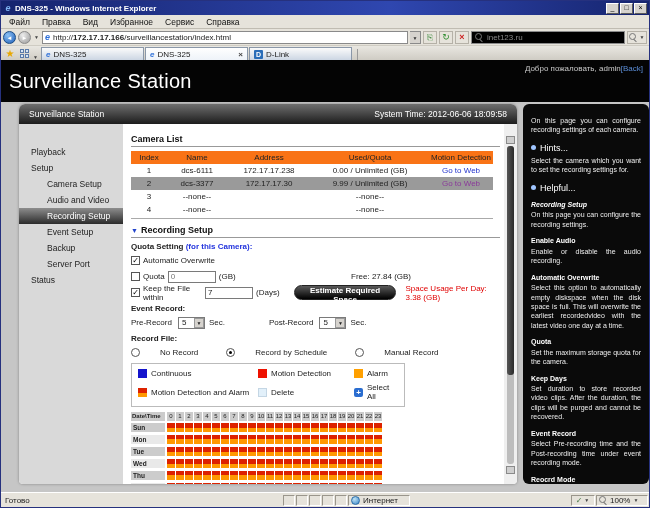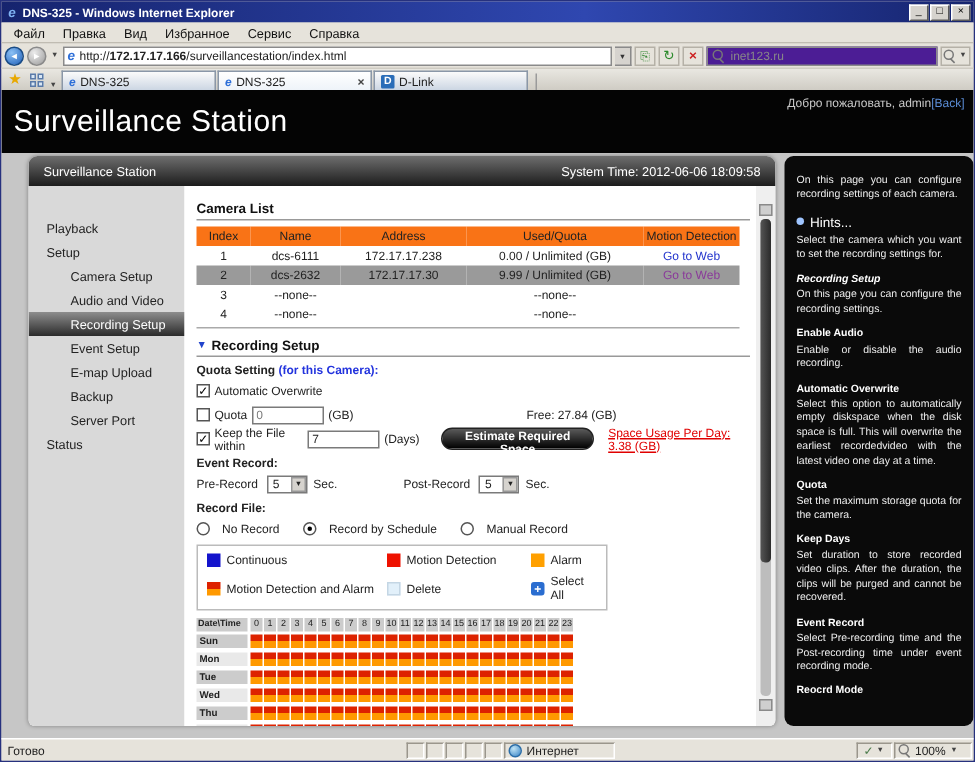--- a/index.html
+++ b/index.html
@@ -24,21 +24,21 @@
   .navcircle.fwd{background:radial-gradient(circle at 35% 30%,#ececec,#9a9a9a);border:1px solid #8a8a8a;}
   .mini-drop{font-size:5px;color:#444;width:7px;text-align:center;}
   .addr-field{width:366px;height:13px;background:#fff;border:1px solid #8a8a8a;display:flex;align-items:center;font-size:8px;color:#222;padding:0 2px;gap:3px;overflow:hidden;white-space:nowrap;}
   .addr-field .host{font-weight:bold;}
   .addr-field .pg-icon{color:#2d6fd8;font-weight:bold;font-style:italic;font-size:9px;}
   .combo-arrow{width:11px;height:13px;background:#d6d3ce;border:1px solid #8a8a8a;border-left:none;font-size:5px;line-height:12px;text-align:center;color:#333;}
   .tbtn{width:14px;height:13px;background:#e6e3db;border:1px solid #b5b1a7;font-size:9px;line-height:11px;text-align:center;}
   .tbtn.page-icon{color:#3a8a3a;font-size:8px;}
   .tbtn.refresh{color:#2a8a2a;}
   .tbtn.stop{color:#cc2222;font-weight:bold;}
-  .search-field{flex:1;height:13px;background:#4c1d95;border:1px solid #8a8a8a;display:flex;align-items:center;font-size:8px;color:#888;padding:0 3px;gap:3px;}
+  .search-field{flex:1;height:13px;background:#000000;border:1px solid #8a8a8a;display:flex;align-items:center;font-size:8px;color:#888;padding:0 3px;gap:3px;}
   .search-btn{width:20px;height:13px;background:#e6e3db;border:1px solid #b5b1a7;display:flex;align-items:center;justify-content:center;gap:1px;}
   .mag{position:relative;width:9px;height:9px;display:inline-block;flex-shrink:0;}
   .mag::before{content:"";position:absolute;width:5px;height:5px;border:1px solid #777;border-radius:50%;top:0;left:0;}
   .mag::after{content:"";position:absolute;width:4px;height:1px;background:#777;transform:rotate(45deg);left:4px;top:7px;}
 
   
   .tabbar{height:14px;background:linear-gradient(#e9e7e1,#cfccc4);display:flex;align-items:flex-end;padding:0 2px;gap:2px;flex-shrink:0;}
   .star-icon{color:#e8a800;font-size:10px;line-height:13px;width:14px;text-align:center;}
   .qt{display:grid;grid-template-columns:4px 4px;grid-gap:1px;padding:2px 1px;}
   .qt span{width:4px;height:4px;border:1px solid #5a7aa8;background:#d8e6f4;}
@@ -83,28 +83,28 @@
   .tri{color:#2244cc;font-size:7px;}
 
   .quota-title{font-size:8px;font-weight:bold;margin:4px 0 3px;}
   .blue-bold{color:#2233dd;}
   .frow{display:flex;align-items:center;margin-bottom:3px;height:13px;}
   .fgroup{display:flex;align-items:center;gap:3px;}
   .cb{display:inline-block;width:9px;height:9px;border:1px solid #555;background:#fff;font-size:8px;line-height:8px;text-align:center;color:#000;flex-shrink:0;}
   .ti{width:48px;height:12px;border:1px solid #7a7a7a;font-size:8px;padding:0 2px;font-family:"Liberation Sans",sans-serif;color:#777;}
   .free-text{margin-left:42px;}
   .est-btn{height:15px;padding:0 12px;border-radius:8px;background:linear-gradient(#5a5a5a,#000);color:#fff;font-size:8px;font-weight:bold;border:1px solid #222;margin-left:14px;font-family:"Liberation Sans",sans-serif;}
-  .red-text{color:#e00000;margin-left:9px;text-decoration:underline;}
+  .red-text{color:#e00000;margin-left:9px;}
   .bold-lab{font-weight:bold;margin:5px 0 3px;}
   .select{display:inline-flex;width:27px;height:12px;border:1px solid #7a7a7a;background:#fff;align-items:center;}
   .select .val{flex:1;padding-left:3px;font-size:8px;}
   .select .sarrow{width:10px;height:10px;background:#d6d3ce;border:1px solid #999;font-size:5px;text-align:center;line-height:9px;color:#222;}
   .radio{width:9px;height:9px;border:1px solid #555;border-radius:50%;display:inline-block;position:relative;background:#fff;flex-shrink:0;}
   .radio.sel::after{content:"";position:absolute;left:2px;top:2px;width:3px;height:3px;background:#000;border-radius:50%;}
-  .radio-row{display:flex;align-items:center;gap:8px;height:12px;}
+  .radio-row{display:flex;align-items:center;gap:20px;height:12px;}
   .radio-row .rlabel{margin-right:8px;}
 
   .legend{width:274px;border:1px solid #bbb;padding:5px 6px;display:grid;grid-template-columns:120px 96px auto;grid-row-gap:5px;font-size:8px;margin-top:5px;background:#fff;}
   .leg-item{display:flex;align-items:center;gap:4px;}
   .swatch{width:9px;height:9px;display:inline-block;flex-shrink:0;}
   .sw-continuous{background:#1414cc;}
   .sw-motion{background:#ee1100;}
   .sw-alarm{background:#ffa000;}
   .sw-split{background:linear-gradient(#dd2200 50%,#ff9900 50%);}
   .sw-delete{background:#e2f0fa;border:1px solid #c4d6e4;}
@@ -133,21 +133,21 @@
   .bullet-title{font-size:9px;color:#fff;display:flex;align-items:center;gap:4px;margin:3px 0 2px;}
   .bullet-dot{width:5px;height:5px;border-radius:50%;background:#9fc5ff;display:inline-block;}
   .help-sec-title{font-weight:bold;margin:6px 0 1px;color:#fff;}
   .help-sec-title.italic{font-style:italic;}
 
   
   .statusbar{height:15px;background:#e6e3db;border-top:1px solid #fff;display:flex;align-items:center;font-size:8px;color:#222;flex-shrink:0;}
   .st-left{flex:1;padding-left:4px;}
   .st-cell{height:11px;border-left:1px solid #9a968c;border-top:1px solid #9a968c;border-right:1px solid #fff;border-bottom:1px solid #fff;margin-right:1px;}
   .st-cell.small{width:12px;}
-  .st-zone{width:74px;display:flex;align-items:center;gap:3px;padding-left:2px;}
+  .st-zone{width:62px;display:flex;align-items:center;gap:3px;padding-left:2px;}
   .st-spacer{width:160px;height:11px;}
   .st-icon{width:24px;display:flex;align-items:center;justify-content:center;gap:1px;color:#4a7a4a;}
   .st-zoom{width:52px;display:flex;align-items:center;gap:2px;padding-left:2px;}
   .globe{width:9px;height:9px;border-radius:50%;background:radial-gradient(circle at 35% 30%,#bfe3f5,#3a86c8);border:1px solid #2a6da8;flex-shrink:0;}
 </style>
 </head>
 <body>
 
 <div class="window">
 
@@ -231,21 +231,20 @@
         <span>System Time: 2012-06-06 18:09:58</span>
       </div>
       <div class="panel-body">
         <div class="left-nav">
             <div class="nav-item">Playback</div>
             <div class="nav-item">Setup</div>
             <div class="nav-item indent">Camera Setup</div>
             <div class="nav-item indent">Audio and Video</div>
             <div class="nav-item indent selected">Recording Setup</div>
             <div class="nav-item indent">Event Setup</div>
-            <div class="nav-item indent">E-map Upload</div>
             <div class="nav-item indent">Backup</div>
             <div class="nav-item indent">Server Port</div>
             <div class="nav-item">Status</div>
           </div>
         <div class="main">
 
           <div class="sec-title">Camera List</div>
           <div class="rule"></div>
           <table class="cam">
             <colgroup>
@@ -267,21 +266,21 @@
             <tbody>
                 <tr>
                   <td>1</td>
                   <td>dcs-6111</td>
                   <td>172.17.17.238</td>
                   <td>0.00 / Unlimited (GB)</td>
                   <td><a class="goweb">Go to Web</a></td>
                 </tr>
                 <tr class="selected">
                   <td>2</td>
-                  <td>dcs-2632</td>
+                  <td>dcs-3377</td>
                   <td>172.17.17.30</td>
                   <td>9.99 / Unlimited (GB)</td>
                   <td><a class="goweb visited">Go to Web</a></td>
                 </tr>
                 <tr>
                   <td>3</td>
                   <td>--none--</td>
                   <td></td>
                   <td>--none--</td>
                   <td></td>
@@ -591,20 +590,24 @@
       </div>
     </div>
 
     <div class="help-panel">
       <p>On this page you can configure recording settings of each camera.</p>
       <div class="bullet-title">
         <span class="bullet-dot"></span>
         <span>Hints...</span>
       </div>
       <p>Select the camera which you want to set the recording settings for.</p>
+      <div class="bullet-title">
+        <span class="bullet-dot"></span>
+        <span>Helpful...</span>
+      </div>
       <div>
           <div class="help-sec-title italic">Recording Setup</div>
           <p>On this page you can configure the recording settings.</p>
           <div class="help-sec-title">Enable Audio</div>
           <p>Enable or disable the audio recording.</p>
           <div class="help-sec-title">Automatic Overwrite</div>
           <p>Select this option to automatically empty diskspace when the disk space is full. This will overwrite the earliest recordedvideo with the latest video one day at a time.</p>
           <div class="help-sec-title">Quota</div>
           <p>Set the maximum storage quota for the camera.</p>
           <div class="help-sec-title">Keep Days</div>

